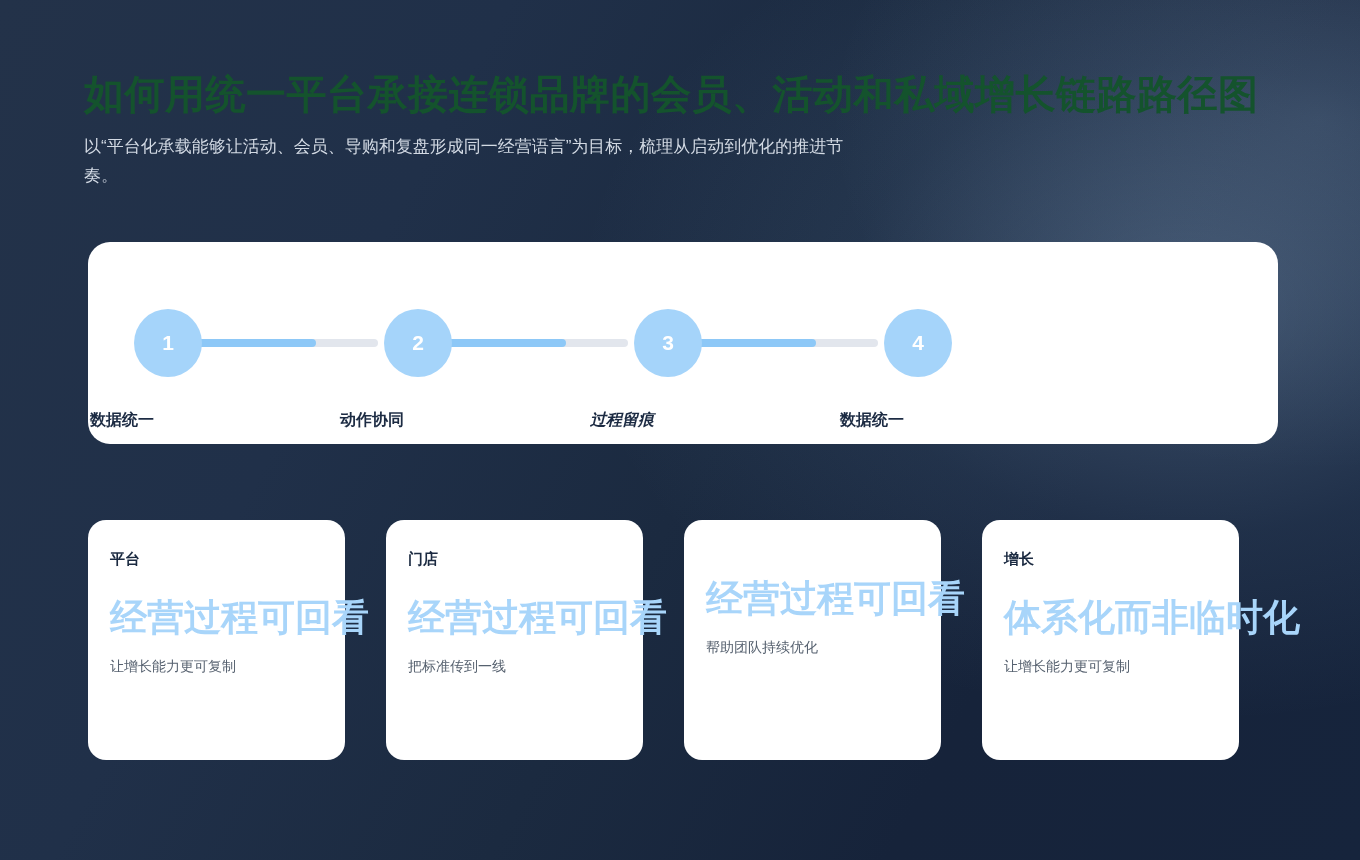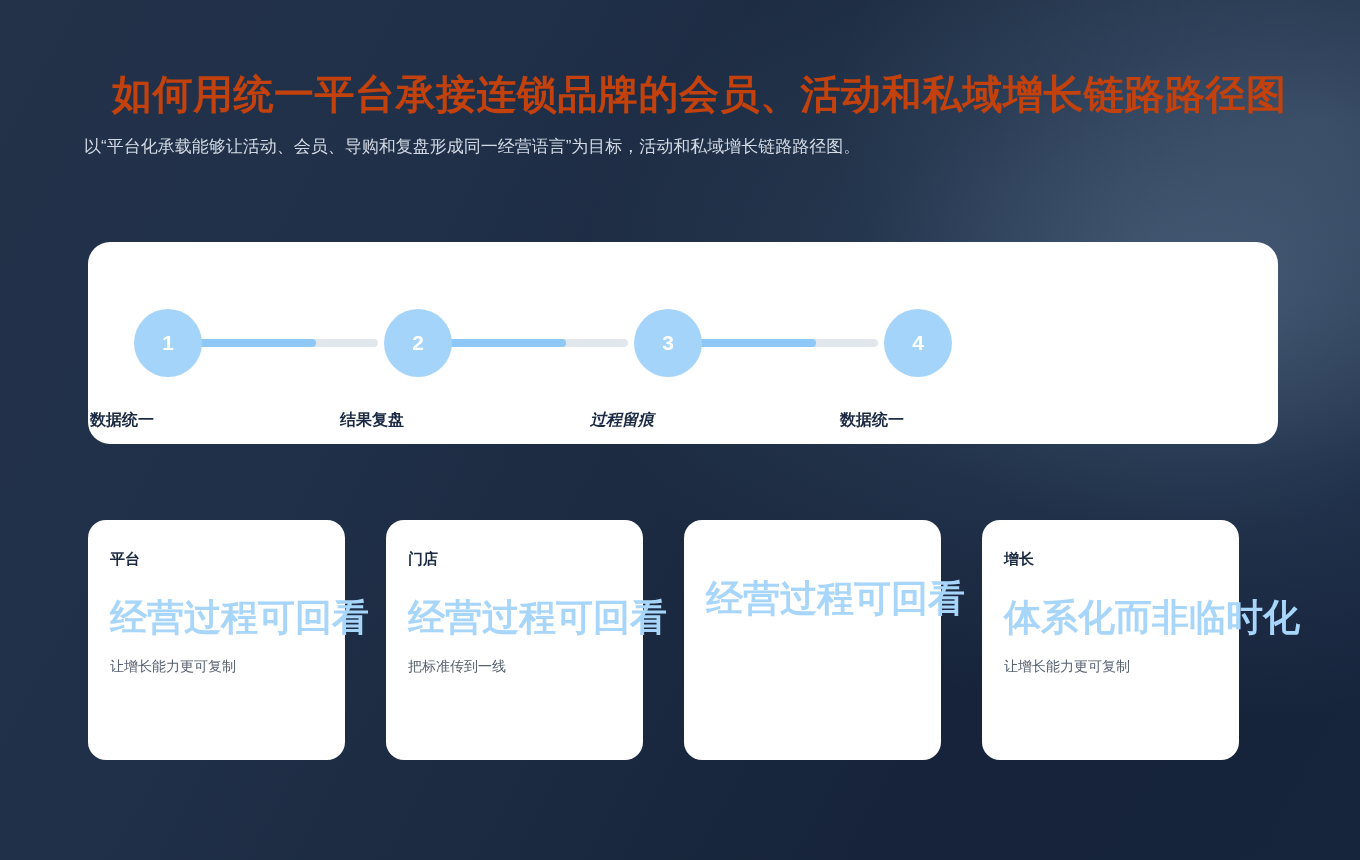--- a/index.html
+++ b/index.html
@@ -19,25 +19,24 @@
   }
 
   .page { position:relative; width:1360px; height:860px; }
 
   
   .header { position:absolute; left:84px; top:70px; width:1200px; }
 
   .title {
     font-size:40px;
     font-weight:bold;
-    color:#c2410c;
+    color:#14532d;
     letter-spacing:0.5px;
     line-height:1.22;
     white-space:nowrap;
-    margin-left:28px;
   }
 
   .subtitle {
     margin-top:13px;
     font-size:17px;
     line-height:1.72;
     color:#d3dae4;
     max-width:790px;
   }
 
@@ -135,21 +134,21 @@
     white-space:nowrap;
   }
 </style>
 </head>
 <body>
 
 <div class="page">
 
   <div class="header">
     <div class="title">如何用统一平台承接连锁品牌的会员、活动和私域增长链路路径图</div>
-    <div class="subtitle">以“平台化承载能够让活动、会员、导购和复盘形成同一经营语言”为目标，活动和私域增长链路路径图。</div>
+    <div class="subtitle">以“平台化承载能够让活动、会员、导购和复盘形成同一经营语言”为目标，梳理从启动到优化的推进节奏。</div>
   </div>
 
   <div class="steps-panel">
     <div class="steps-rail">
 
       <div class="connector" style="left:108px; width:182px;">
         <div class="fill" style="width:120px;"></div>
       </div>
       <div class="connector" style="left:358px; width:182px;">
         <div class="fill" style="width:120px;"></div>
@@ -165,21 +164,21 @@
         <span>2</span>
       </div>
       <div class="step-circle" style="left:546px;">
         <span>3</span>
       </div>
       <div class="step-circle" style="left:796px;">
         <span>4</span>
       </div>
 
       <div class="step-label" style="left:2px;text-align:center;">数据统一</div>
-      <div class="step-label" style="left:252px;">结果复盘</div>
+      <div class="step-label" style="left:252px;">动作协同</div>
       <div class="step-label" style="left:502px;font-style:italic;">过程留痕</div>
       <div class="step-label" style="left:752px;">数据统一</div>
     </div>
   </div>
 
   <div class="cards">
 
     <div class="card c1"></div>
     <div class="card c2"></div>
     <div class="card c3"></div>
@@ -192,20 +191,21 @@
     </div>
 
     <div class="card-inner" style="left:320px;">
       <div class="card-tag">门店</div>
       <div class="card-headline">经营过程可回看</div>
       <div class="card-desc">把标准传到一线</div>
     </div>
 
     <div class="card-inner" style="left:618px;">
       <div class="card-headline">经营过程可回看</div>
+      <div class="card-desc">帮助团队持续优化</div>
     </div>
 
     <div class="card-inner" style="left:916px;">
       <div class="card-tag">增长</div>
       <div class="card-headline">体系化而非临时化</div>
       <div class="card-desc">让增长能力更可复制</div>
     </div>
 
   </div>
 

